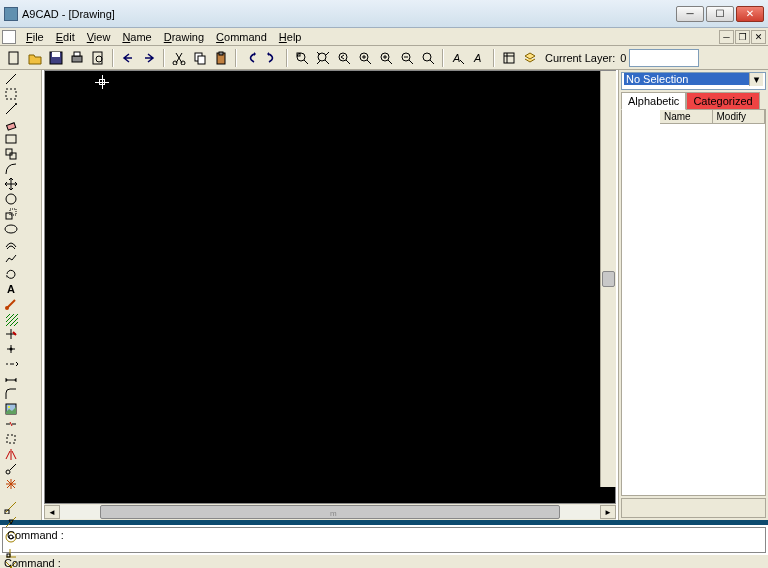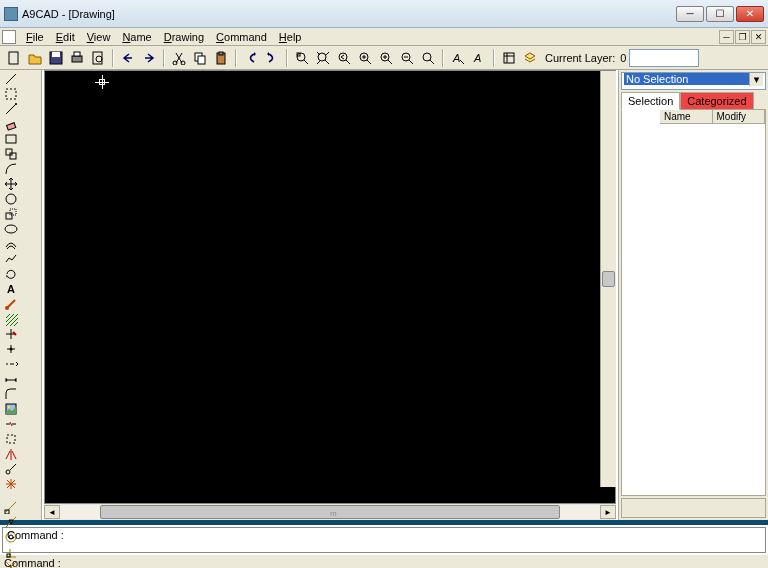--- a/index.html
+++ b/index.html
@@ -466,21 +466,21 @@
       <div class="arrow">►</div>
     </div>
   </div>
 
   <div class="right-panel">
     <div class="sel-combo">
       <span class="seltext">No Selection</span>
       <span class="selarr">▾</span>
     </div>
     <div class="tabs">
-      <div class="tab active">Selection</div>
+      <div class="tab active">Alphabetic</div>
       <div class="tab">Categorized</div>
     </div>
     <div class="grid">
       <div class="grid-head">
         <div>Name</div>
         <div>Modify</div>
       </div>
       <div class="grid-body"></div>
     </div>
     <div class="pspacer"></div>

